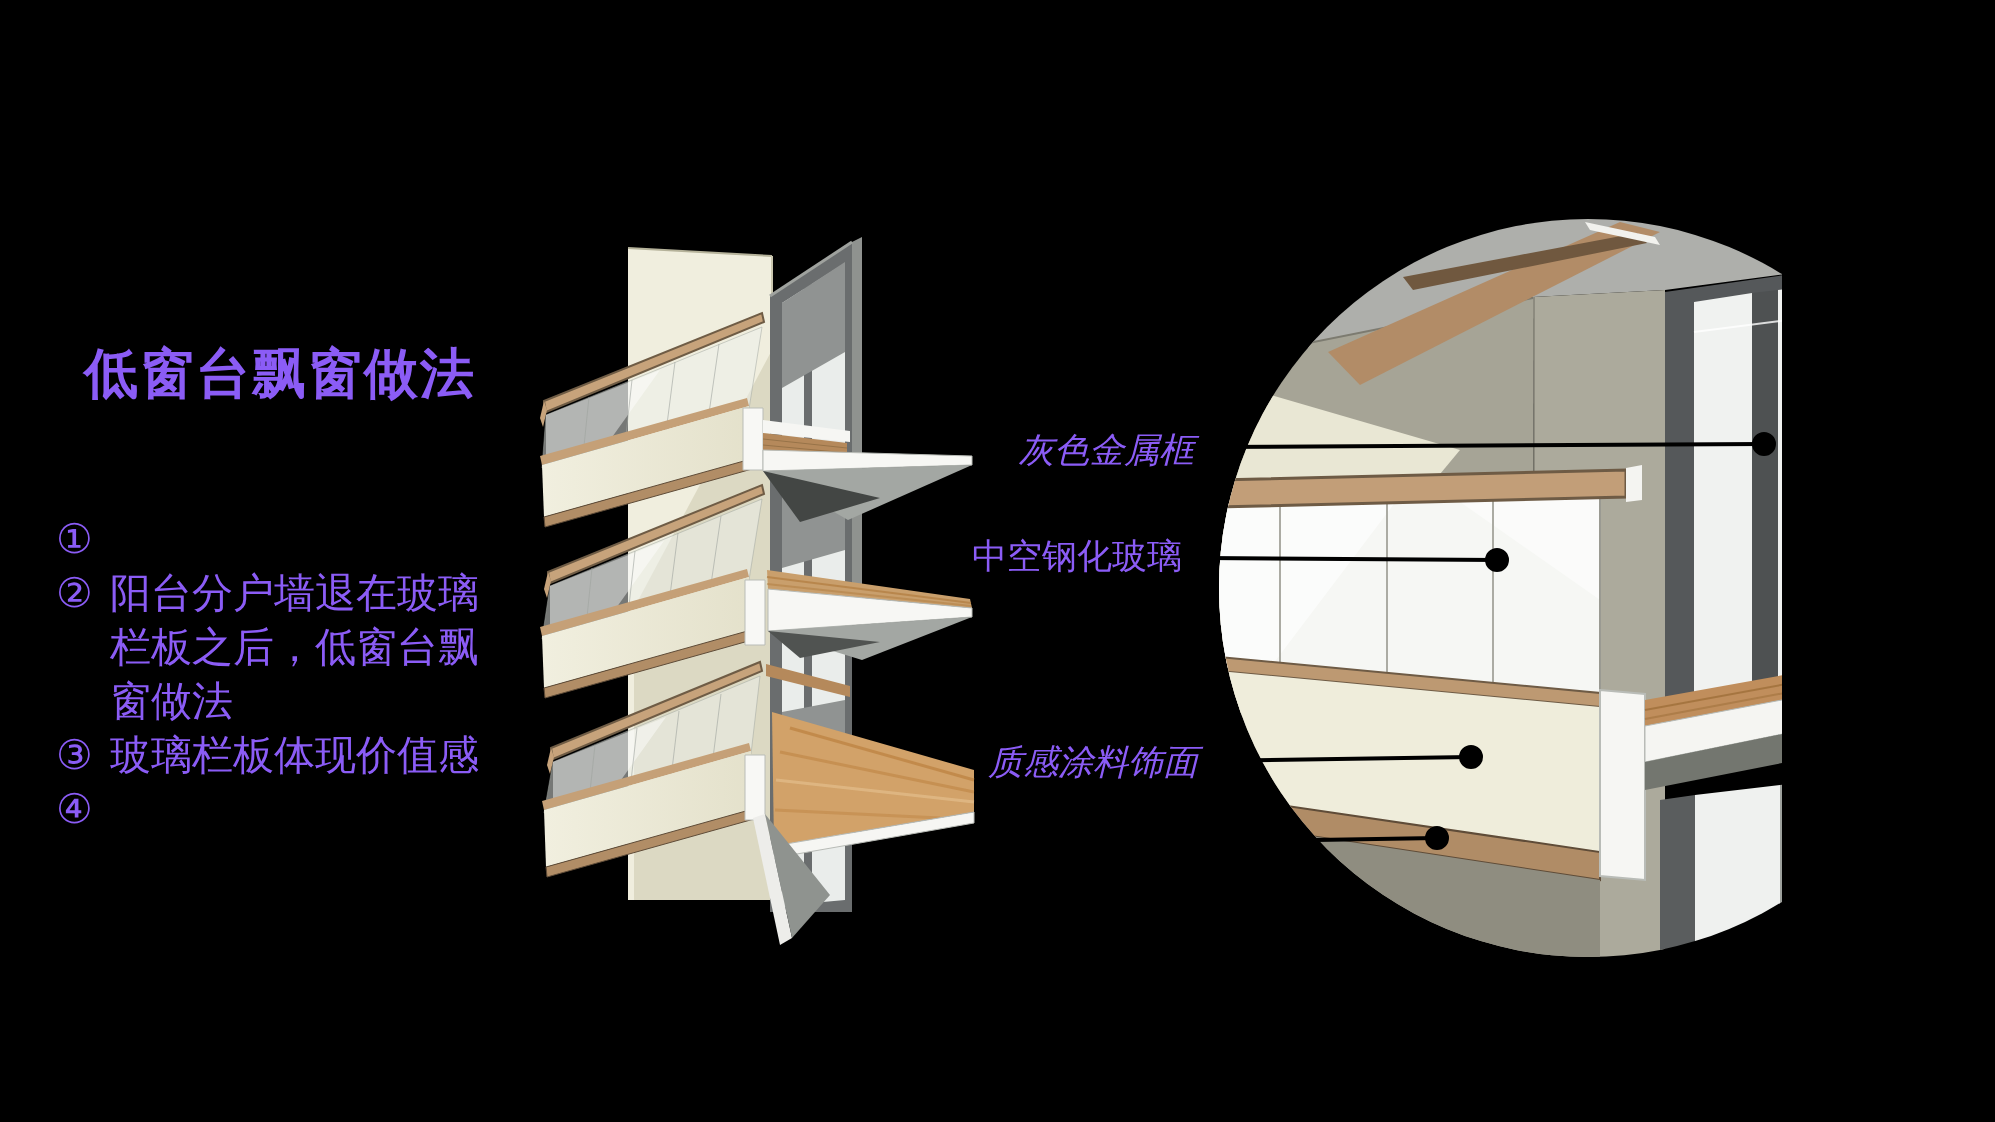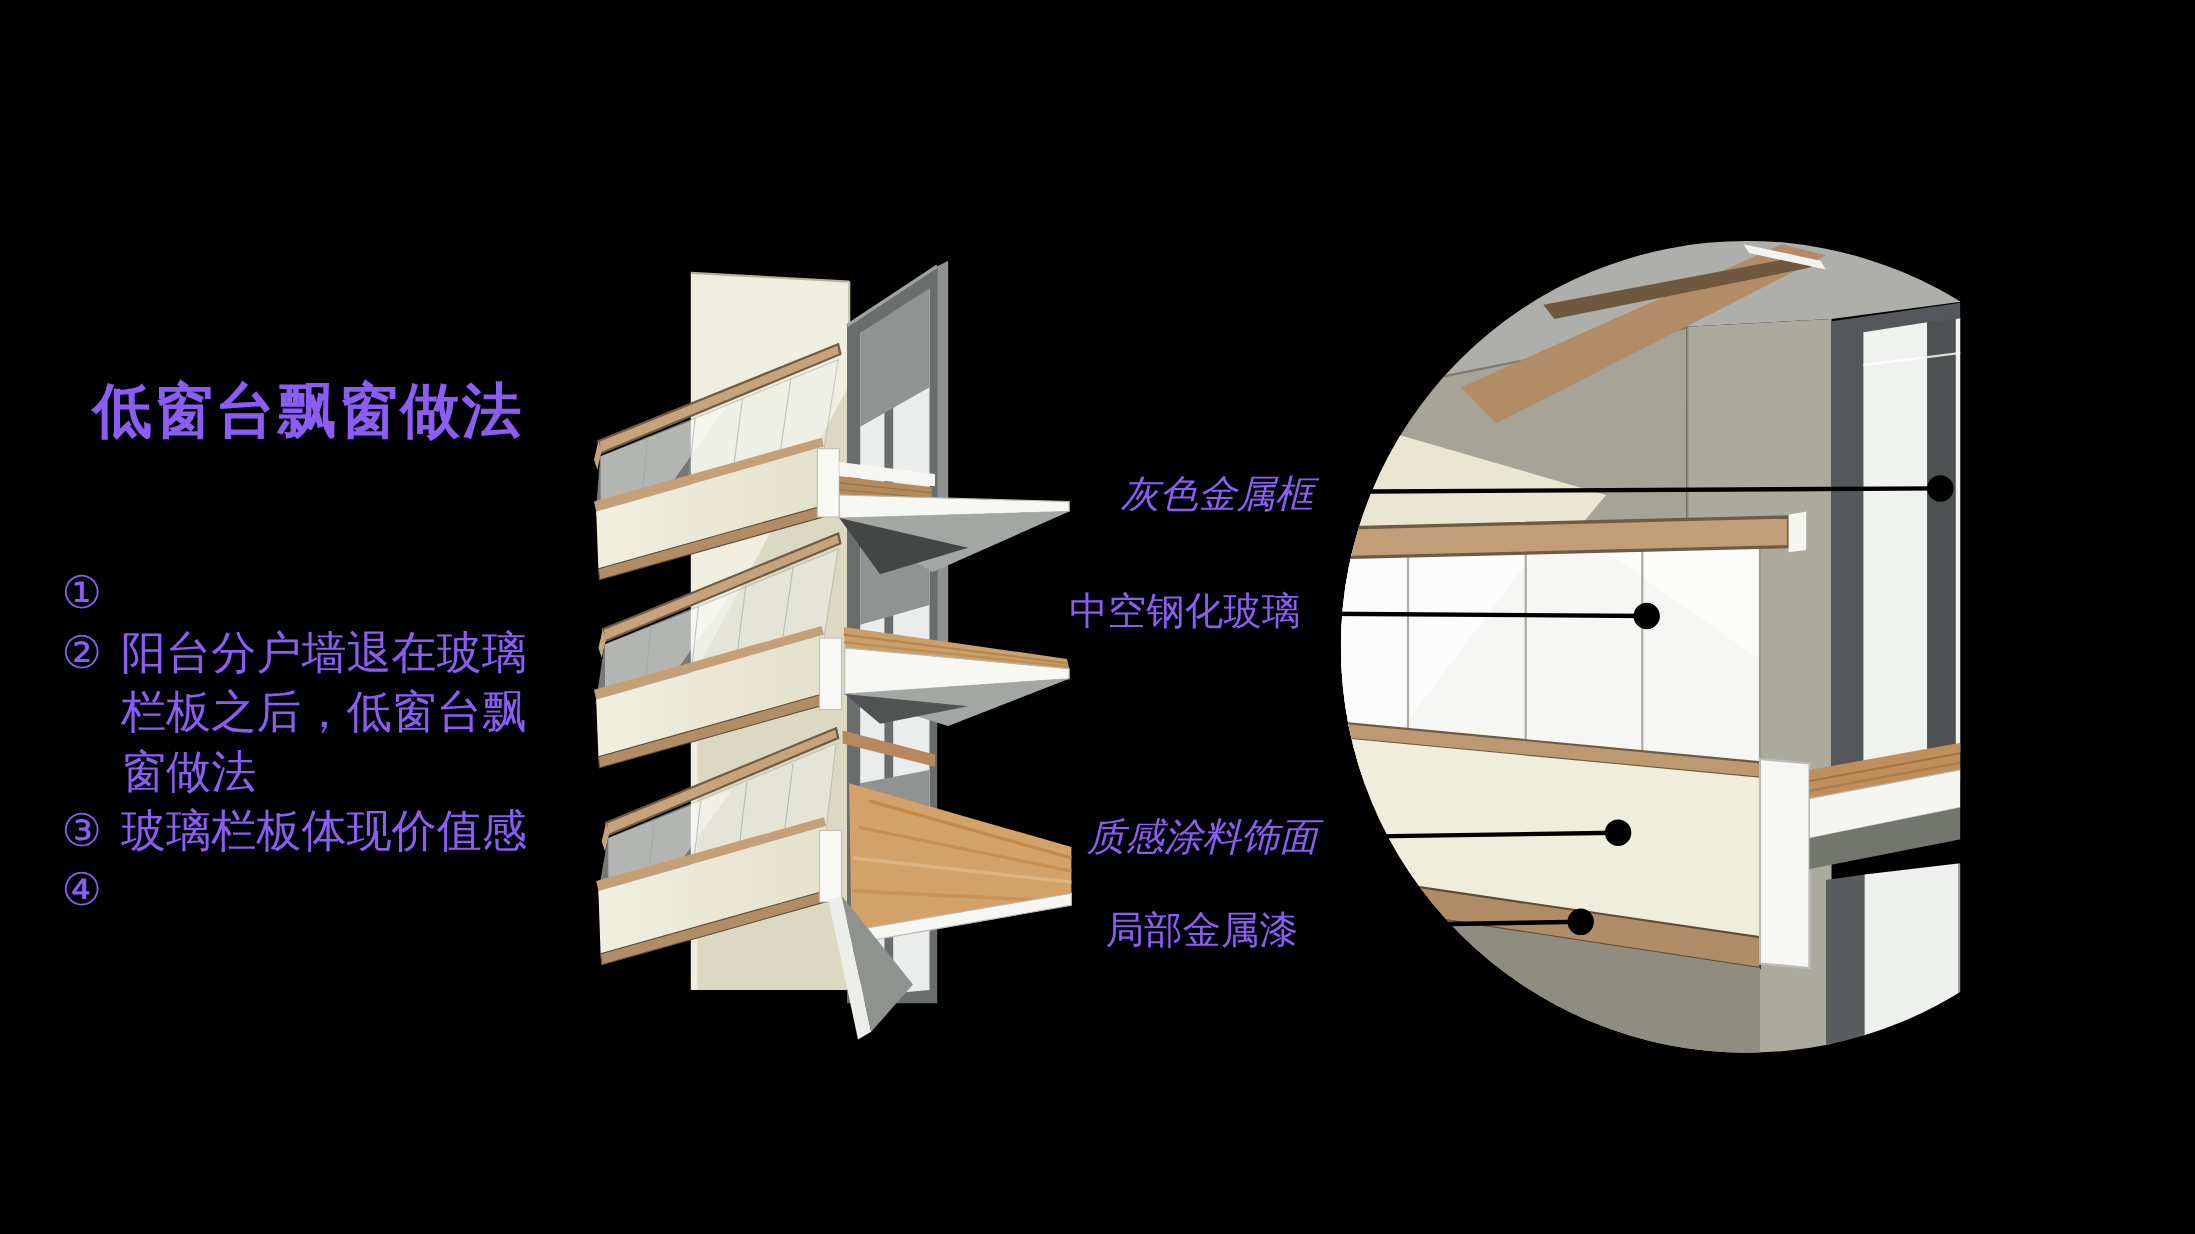--- a/index.html
+++ b/index.html
@@ -210,15 +210,14 @@
       <span class="btext">玻璃栏板体现价值感</span>
     </div>
     <div class="bullet">
       <span class="marker">④</span>
     </div>
   </div>
 
   <div class="callout co-0">灰色金属框</div>
   <div class="callout co-1">中空钢化玻璃</div>
   <div class="callout co-2">质感涂料饰面</div>
-  <div class="callout co-3">局部金属漆</div>
 
 </div>
 
 </body></html>

